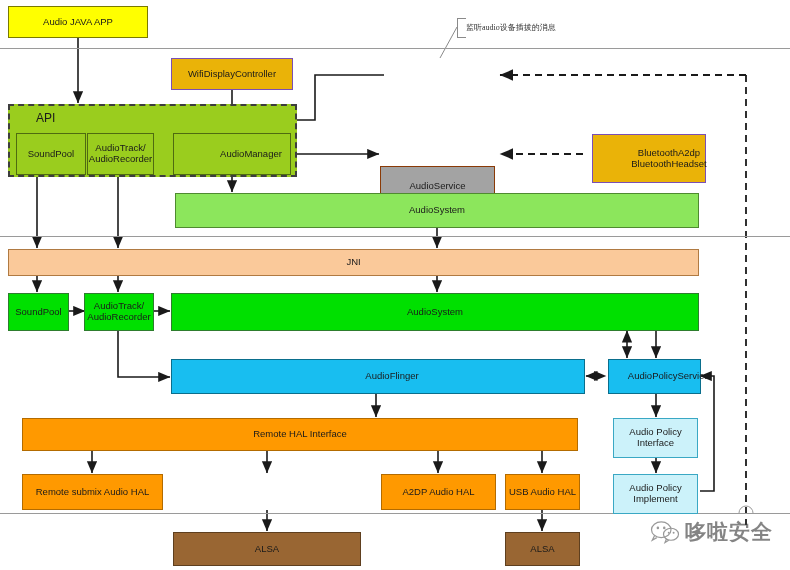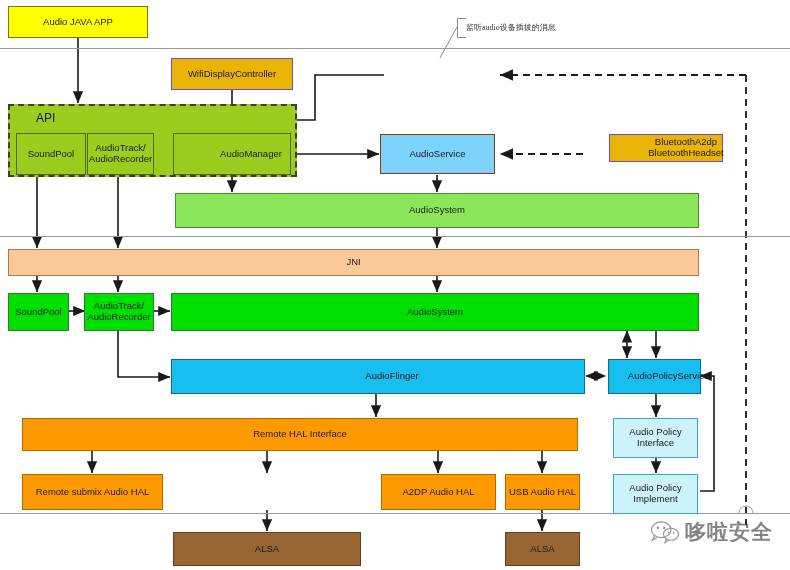--- a/index.html
+++ b/index.html
@@ -17,21 +17,21 @@
     text-align:center;line-height:1.15;
     font-size:9.5px;
     white-space:pre-line;
     z-index:3;
   }
   .yellow{background:#ffff00;border-color:#7a7a00;}
   .purple{background:#eab308;border-color:#7a4fb5;}
   .apibox{background:#9acd1e;border:2px dashed #3d3d3d;display:block;}
   .apilabel{position:absolute;left:26px;top:6px;font-size:12px;}
   .olive{background:#9acd1e;border-color:#4f6b10;}
-  .orange-dark{background:#7dd3fc;border-color:#8a3a06;}
+  .orange-dark{background:#a3a3a3;border-color:#8a3a06;margin-top:32px;}
   .lightgreen{background:#8ce65c;border-color:#4f8a30;}
   .peach{background:#fac99a;border-color:#b07a42;text-align:right;}
   .brightgreen{background:#00e000;border-color:#2e7d2e;}
   .cyan{background:#18bef0;border-color:#0a6e8c;padding-left:28px;}
   .palecyan{background:#ccf2fa;border-color:#3aa8c4;}
   .orange{background:#ff9900;border-color:#b36b00;}
   .brown{background:#996633;border-color:#5e3f1f;}
   .sep{position:absolute;height:0;border-top:1px solid #9a9a9a;z-index:1;}
   .note{
     position:absolute;font-size:8px;font-family:"Liberation Serif","DejaVu Serif",serif;
@@ -150,21 +150,21 @@
   <div class="box apibox" style="left:8px;top:104px;width:289px;height:73px;">
     <span class="apilabel">API</span>
   </div>
   <div class="box olive" style="left:16px;top:133px;width:70px;height:42px;">SoundPool</div>
   <div class="box olive" style="left:87px;top:133px;width:67px;height:42px;">AudioTrack/
 AudioRecorder</div>
   <div class="box olive" style="left:173px;top:133px;width:118px;height:42px;padding-left:38px;">AudioManager</div>
 
   <div class="box orange-dark" style="left:380px;top:134px;width:115px;height:40px;">AudioService</div>
 
-  <div class="box purple" style="left:609px;top:134px;width:114px;height:28px;padding-left:40px;">BluetoothA2dp
+  <div class="box purple" style="left:592px;top:134px;width:114px;height:49px;padding-left:40px;">BluetoothA2dp
 BluetoothHeadset</div>
 
   <div class="box lightgreen" style="left:175px;top:193px;width:524px;height:35px;">AudioSystem</div>
 
   <div class="box peach" style="left:8px;top:249px;width:691px;height:27px;">JNI</div>
 
   <div class="box brightgreen" style="left:8px;top:293px;width:61px;height:38px;">SoundPool</div>
   <div class="box brightgreen" style="left:84px;top:293px;width:70px;height:38px;">AudioTrack/
 AudioRecorder</div>
   <div class="box brightgreen" style="left:171px;top:293px;width:528px;height:38px;">AudioSystem</div>

